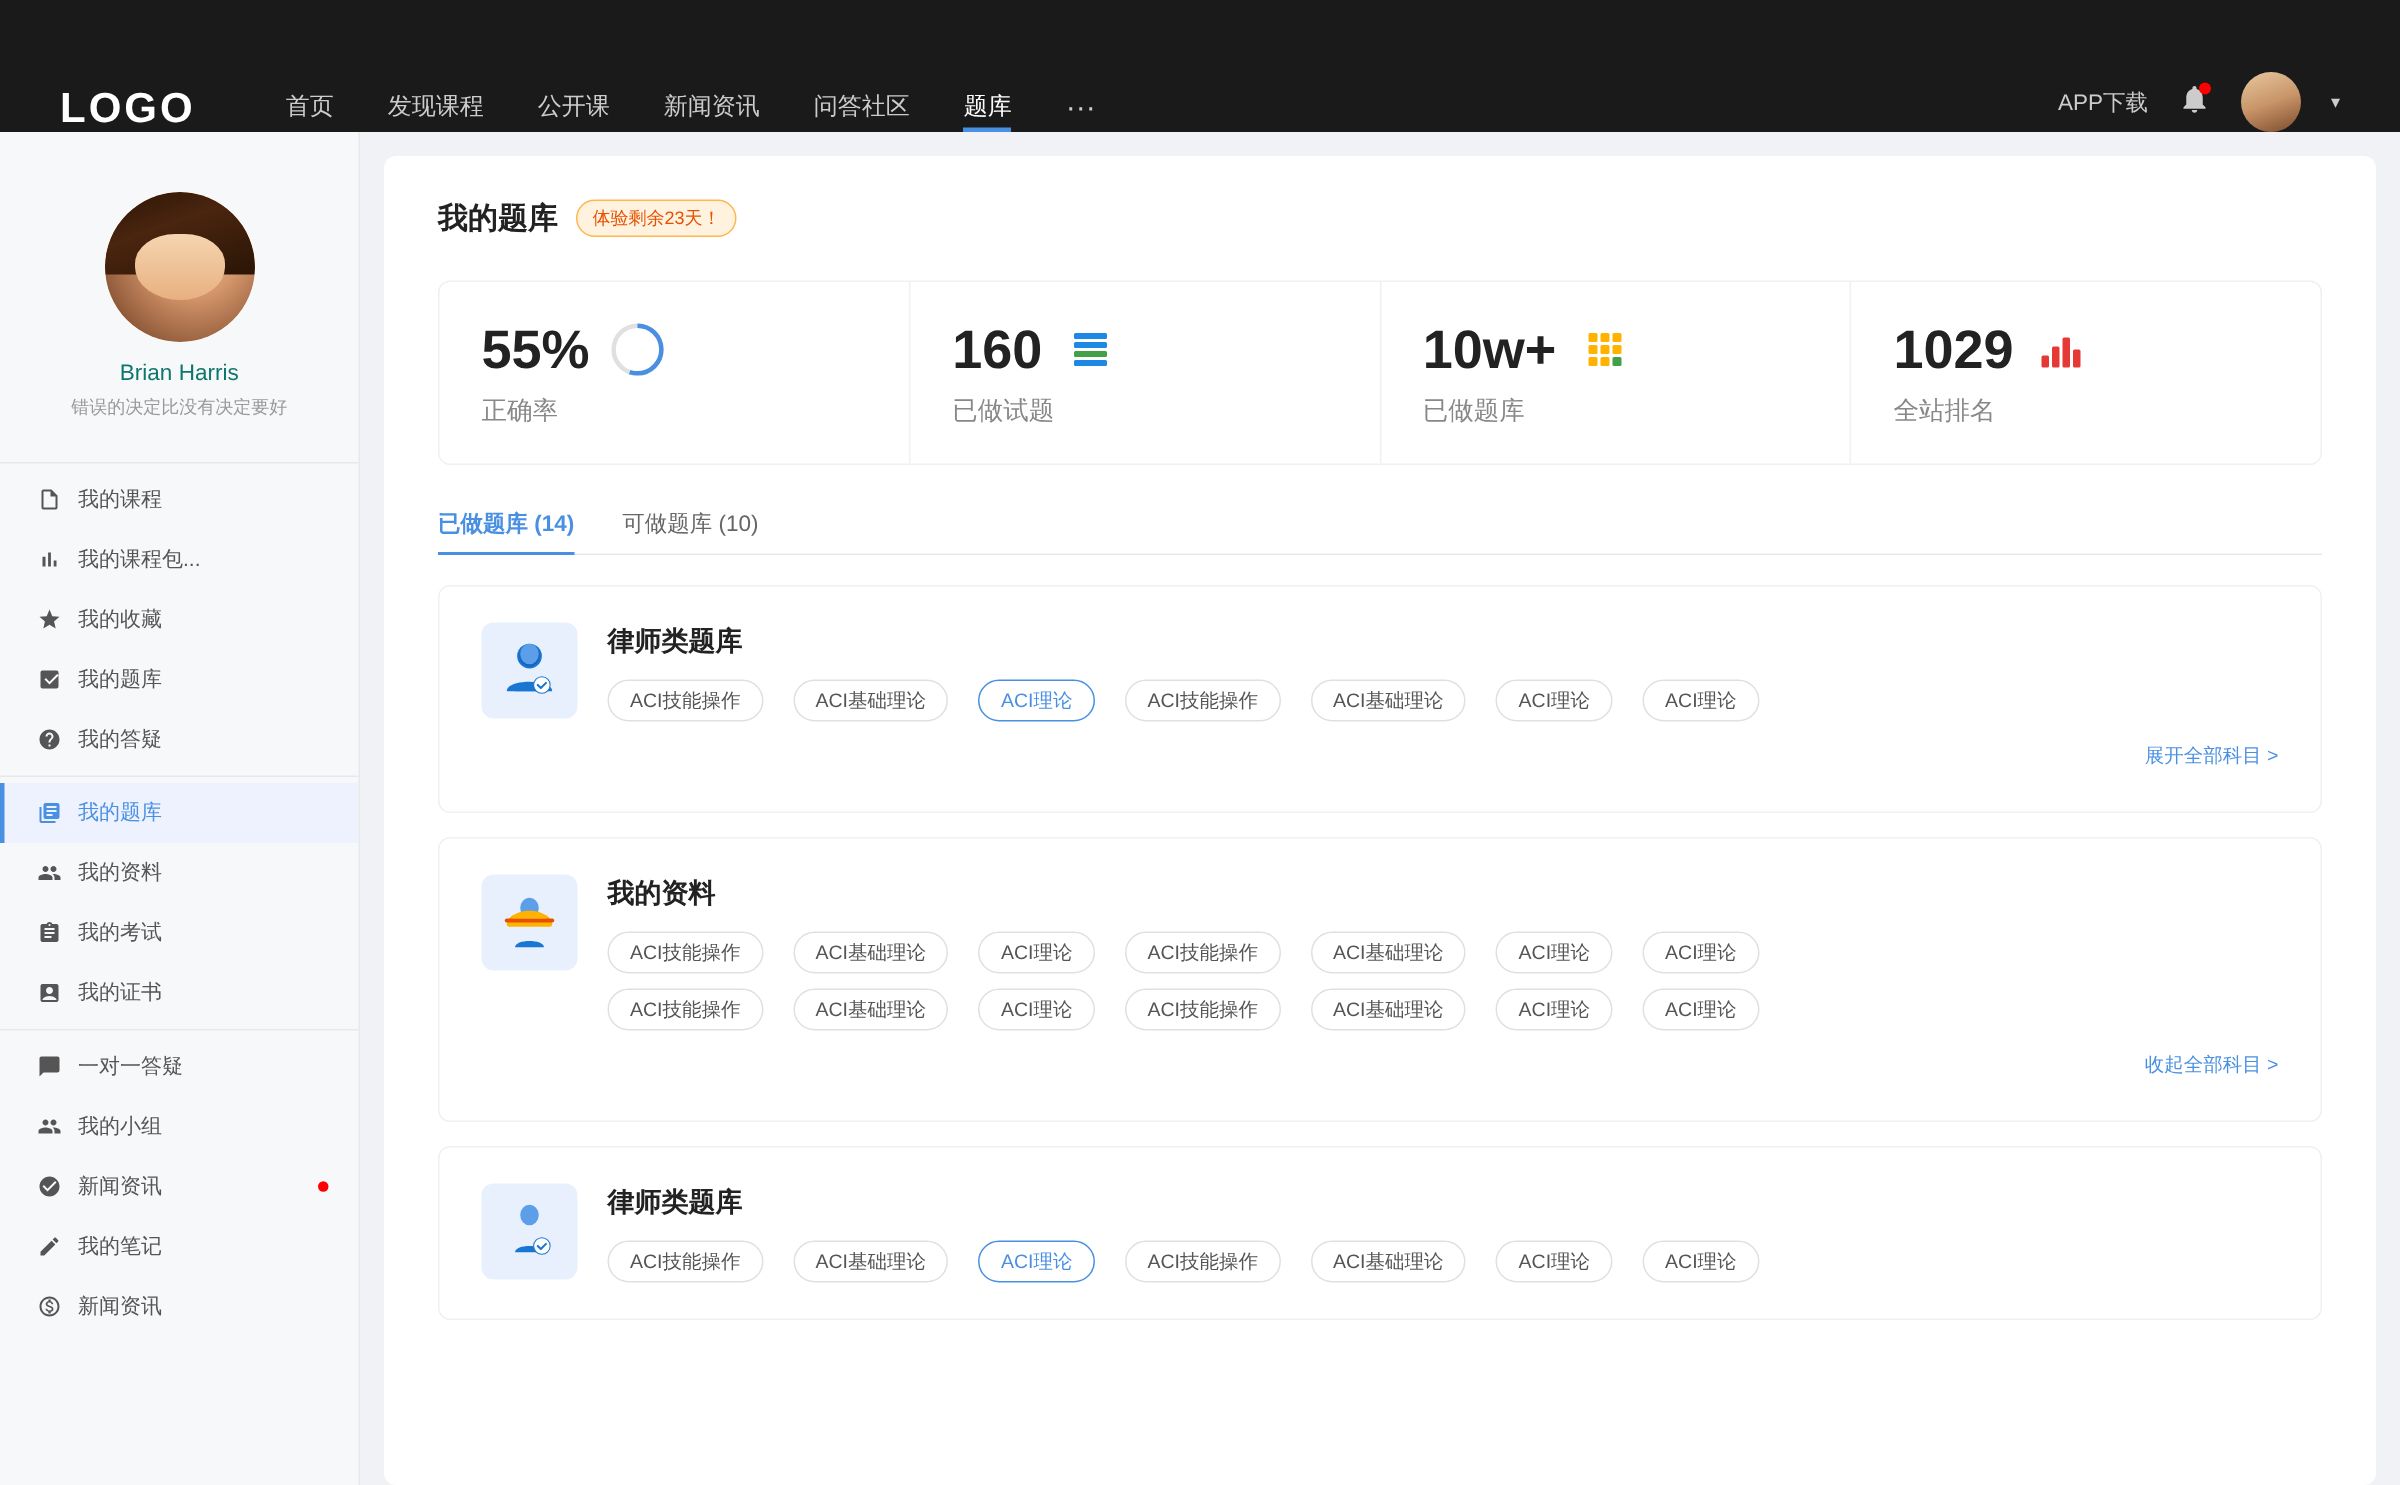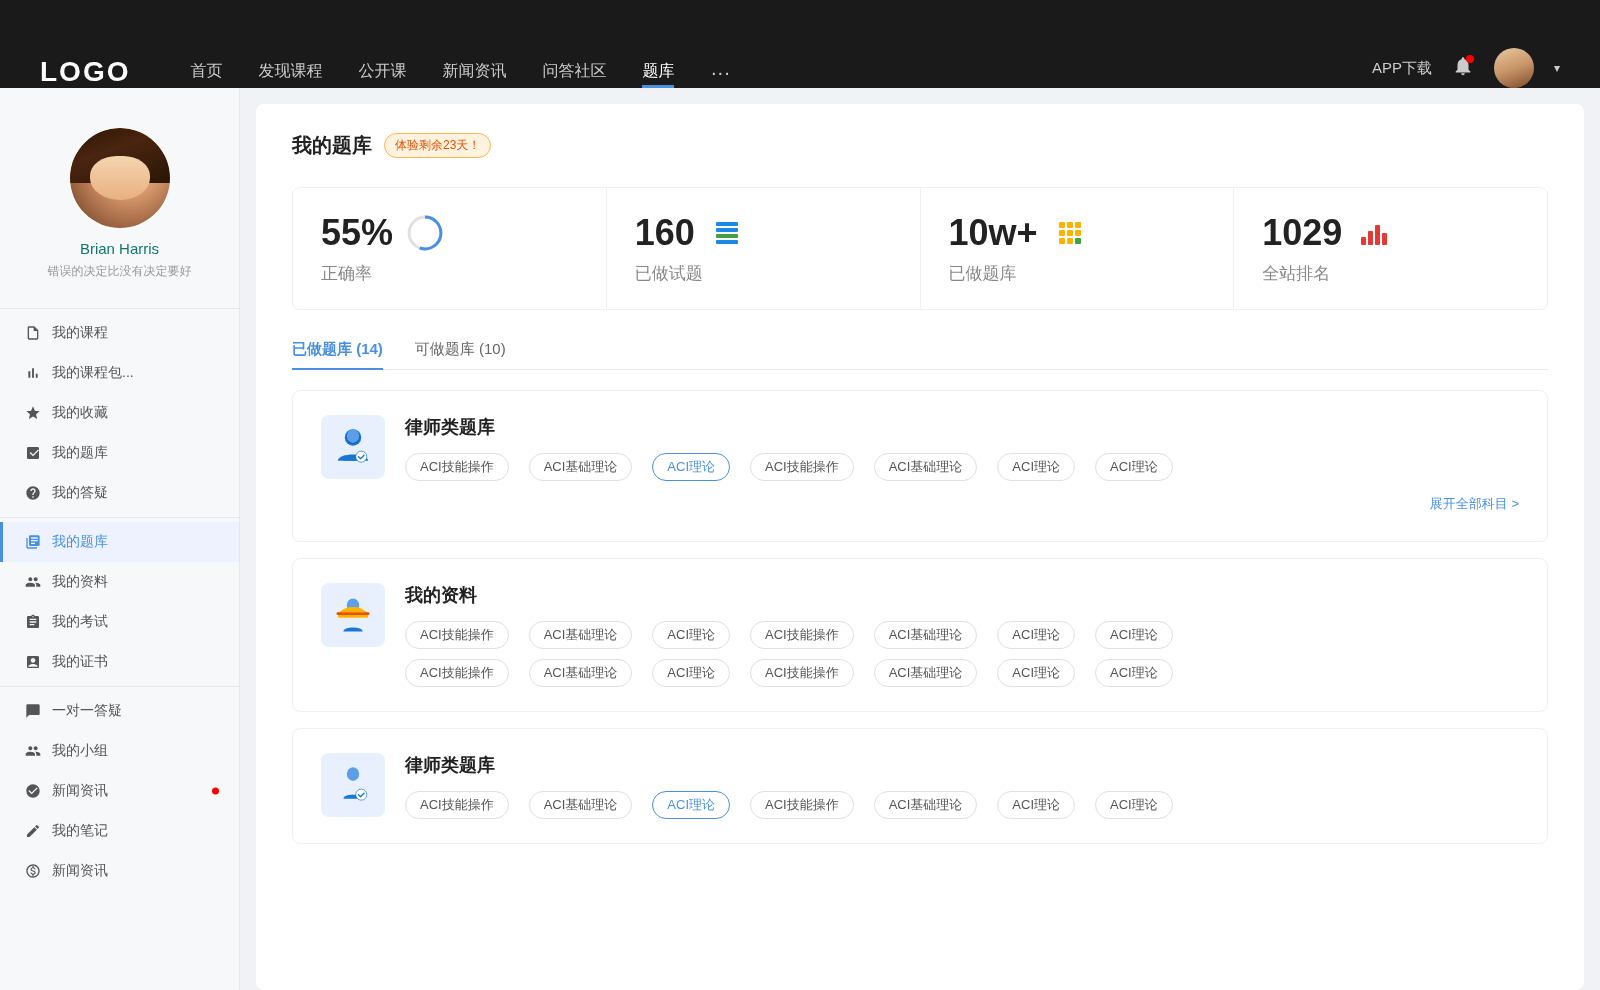--- a/index.html
+++ b/index.html
@@ -408,20 +408,23 @@
 
             <div class="qbank-tags" style="margin-top:10px;">
               <span class="tag">ACI技能操作</span>
               <span class="tag">ACI基础理论</span>
               <span class="tag">ACI理论</span>
               <span class="tag">ACI技能操作</span>
               <span class="tag">ACI基础理论</span>
               <span class="tag">ACI理论</span>
               <span class="tag">ACI理论</span>
             </div>
+            <div class="expand-link-row">
+              <span class="expand-link">收起全部科目 &gt;</span>
+            </div>
           </div>
         </div>
       </div>
 
       <div class="qbank-card">
         <div class="qbank-header">
           <div class="qbank-icon-wrap">
             <svg width="44" height="44" viewBox="0 0 64 64" fill="none">
               <ellipse cx="32" cy="16" rx="9" ry="10" fill="#5c9fe8"></ellipse>
               <path d="M18 52c0-8 28-8 28 0" fill="#1976d2"></path>

